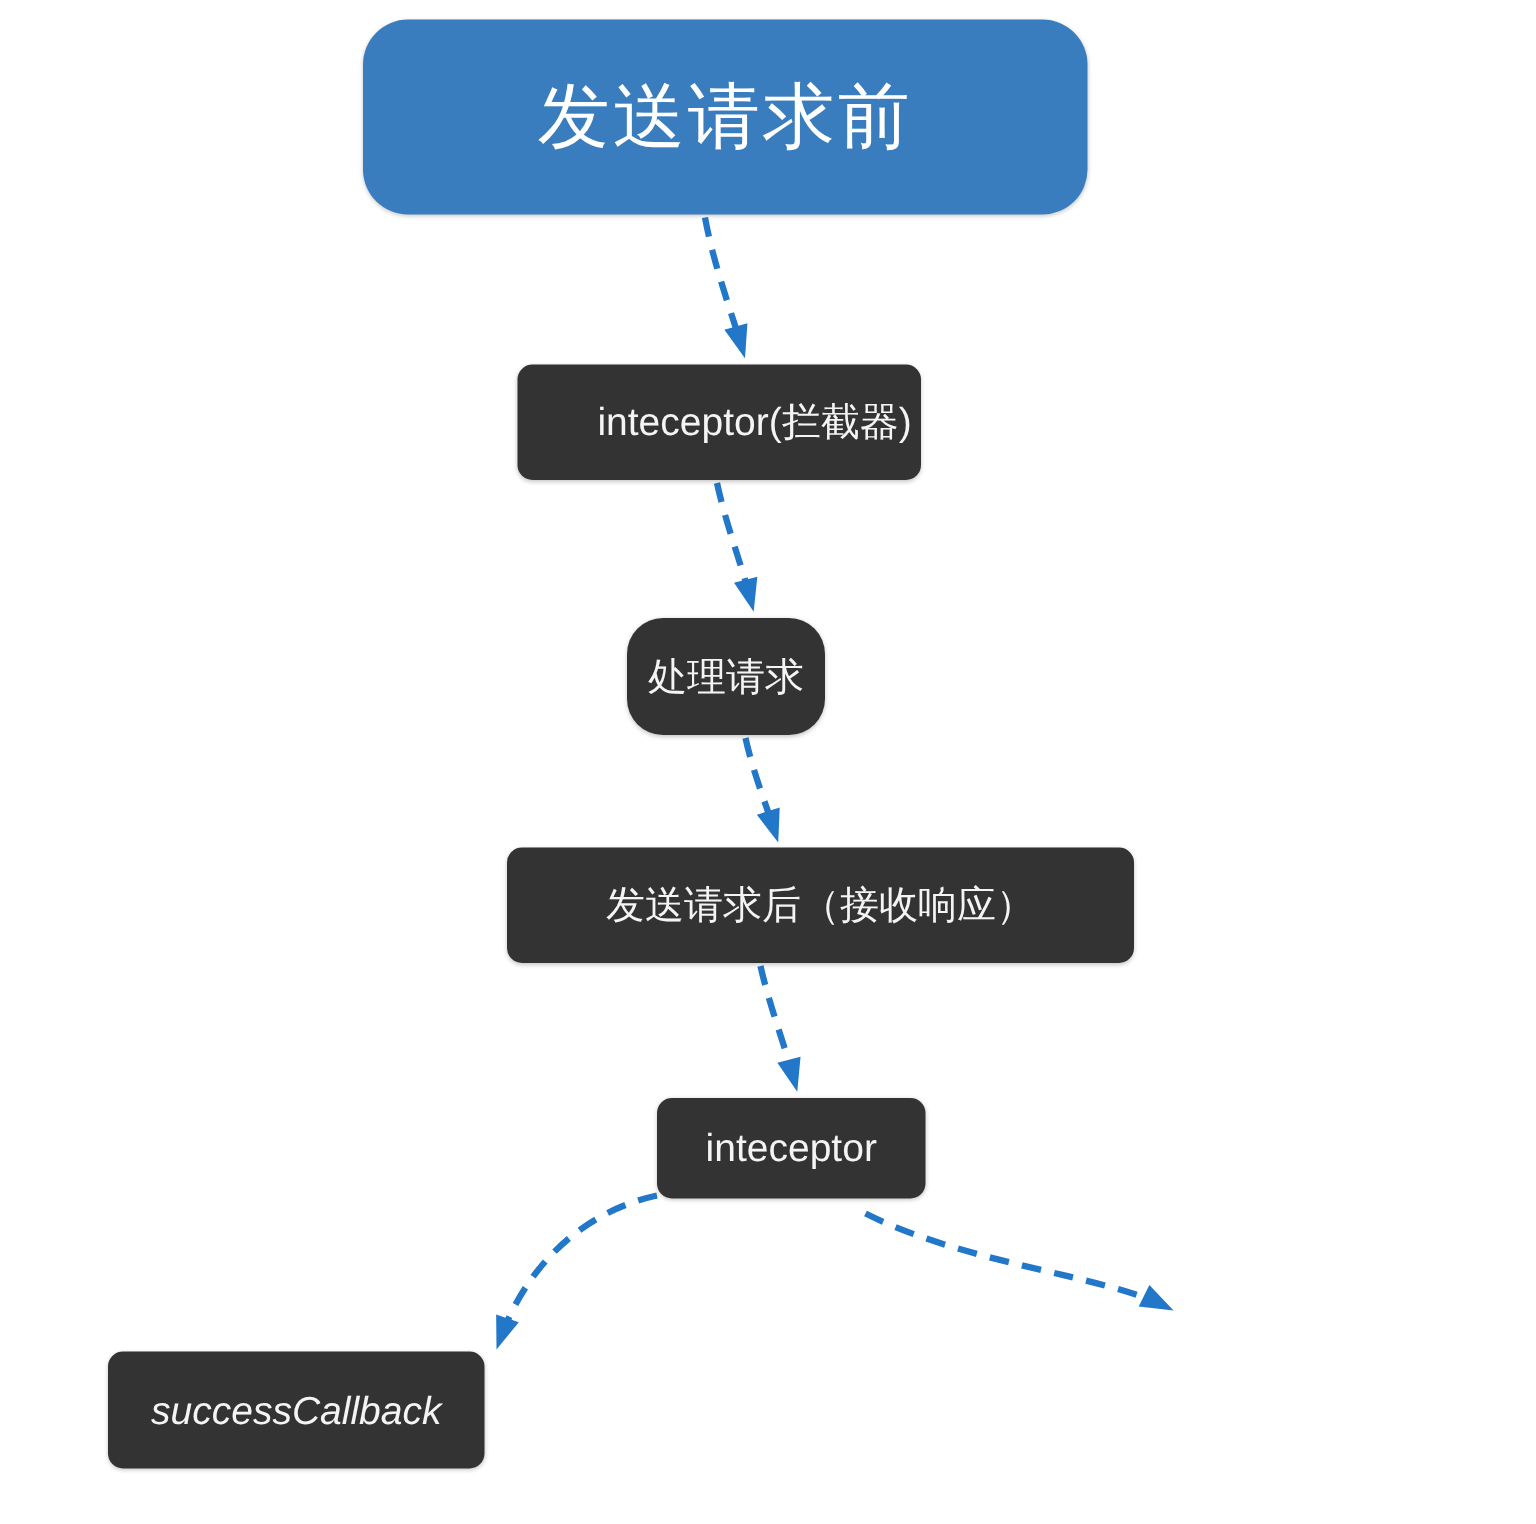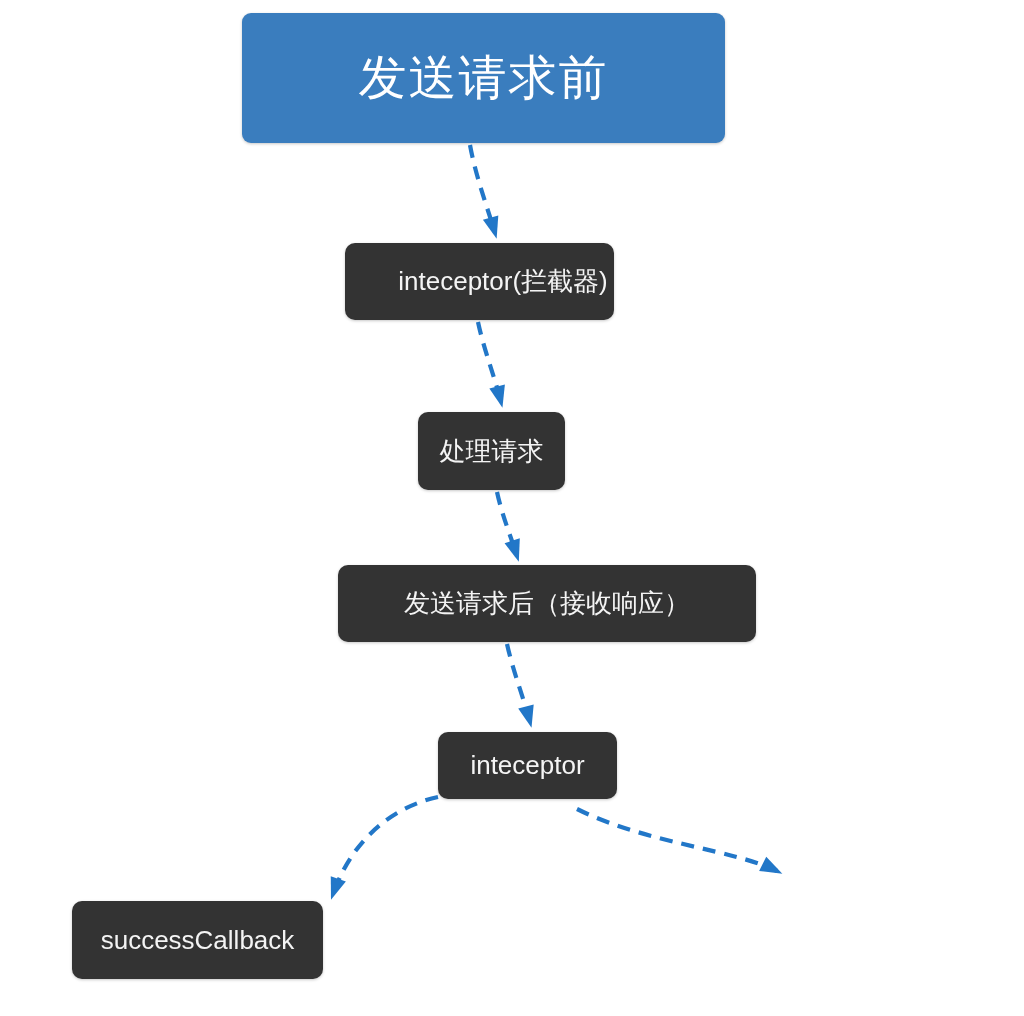--- a/index.html
+++ b/index.html
@@ -66,38 +66,38 @@
       </marker>
     </defs>
     <path class="edge" d="M470,145 C476,178 489,212 495,233" marker-end="url(#ah)"></path>
     <path class="edge" d="M478,322 C484,350 495,378 501,402" marker-end="url(#ah)"></path>
     <path class="edge" d="M497,492 C502,515 511,537 517,556" marker-end="url(#ah)"></path>
     <path class="edge" d="M507,644 C513,671 524,699 530,722" marker-end="url(#ah)"></path>
     <path class="edge" d="M438,797 C392,807 352,840 333,894" marker-end="url(#ah)"></path>
     <path class="edge" d="M577,809 C645,843 735,850 777,871" marker-end="url(#ah)"></path>
   </svg>
 
-  <div class="node primary" style="left:242px; top:13px; width:483px; height:130px;">
+  <div class="node primary" style="left:242px; top:13px; width:483px; height:130px;border-radius:30px;">
     <span>发送请求前</span>
   </div>
 
   <div class="node dark" style="left:345px; top:243px; width:269px; height:77px;padding-left:47px;">
     <span>inteceptor(拦截器)</span>
   </div>
 
-  <div class="node dark" style="left:418px; top:412px; width:147px; height:78px;">
+  <div class="node dark" style="left:418px; top:412px; width:132px; height:78px;border-radius:24px;">
     <span>处理请求</span>
   </div>
 
   <div class="node dark" style="left:338px; top:565px; width:418px; height:77px;">
     <span>发送请求后（接收响应）</span>
   </div>
 
   <div class="node dark" style="left:438px; top:732px; width:179px; height:67px;">
     <span>inteceptor</span>
   </div>
 
-  <div class="node dark" style="left:72px; top:901px; width:251px; height:78px;">
+  <div class="node dark" style="left:72px; top:901px; width:251px; height:78px;font-style:italic;">
     <span>successCallback</span>
   </div>
 
 
 </div>
 
 </body></html>

